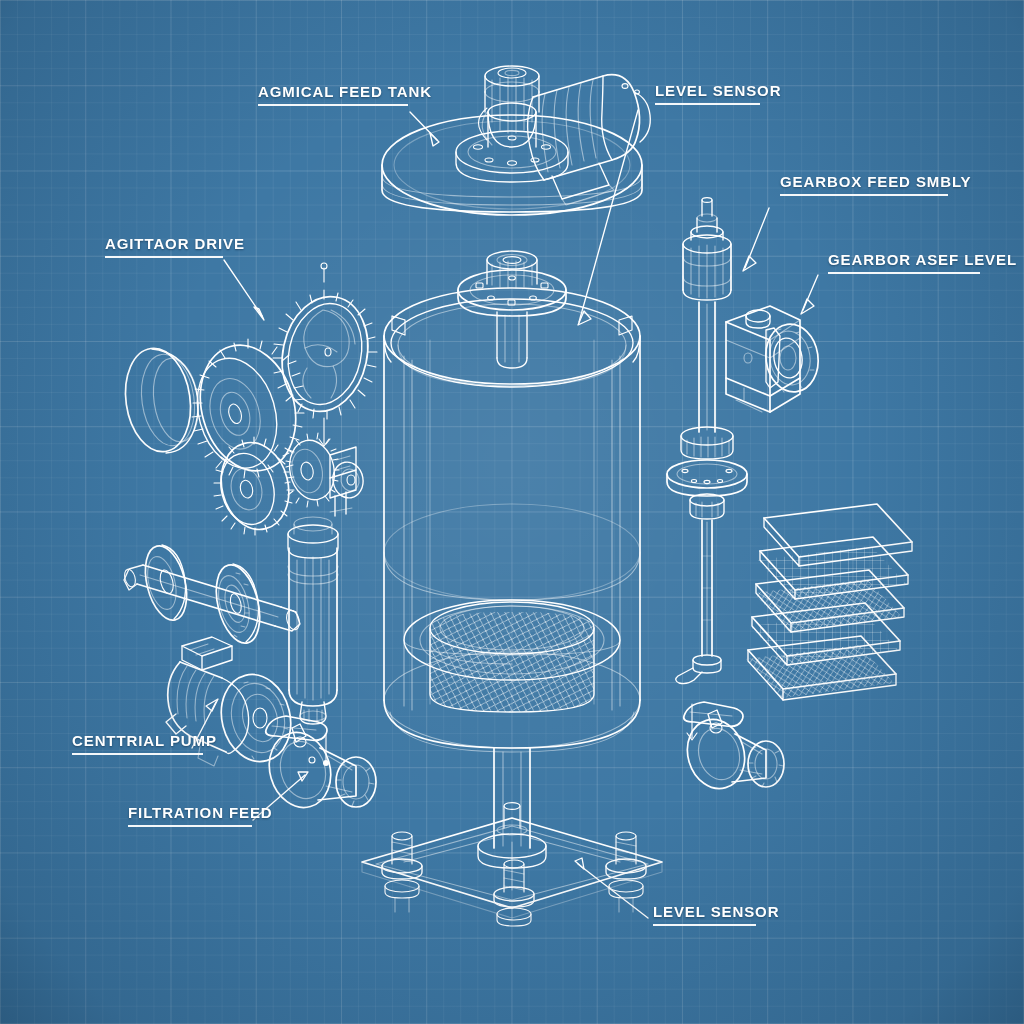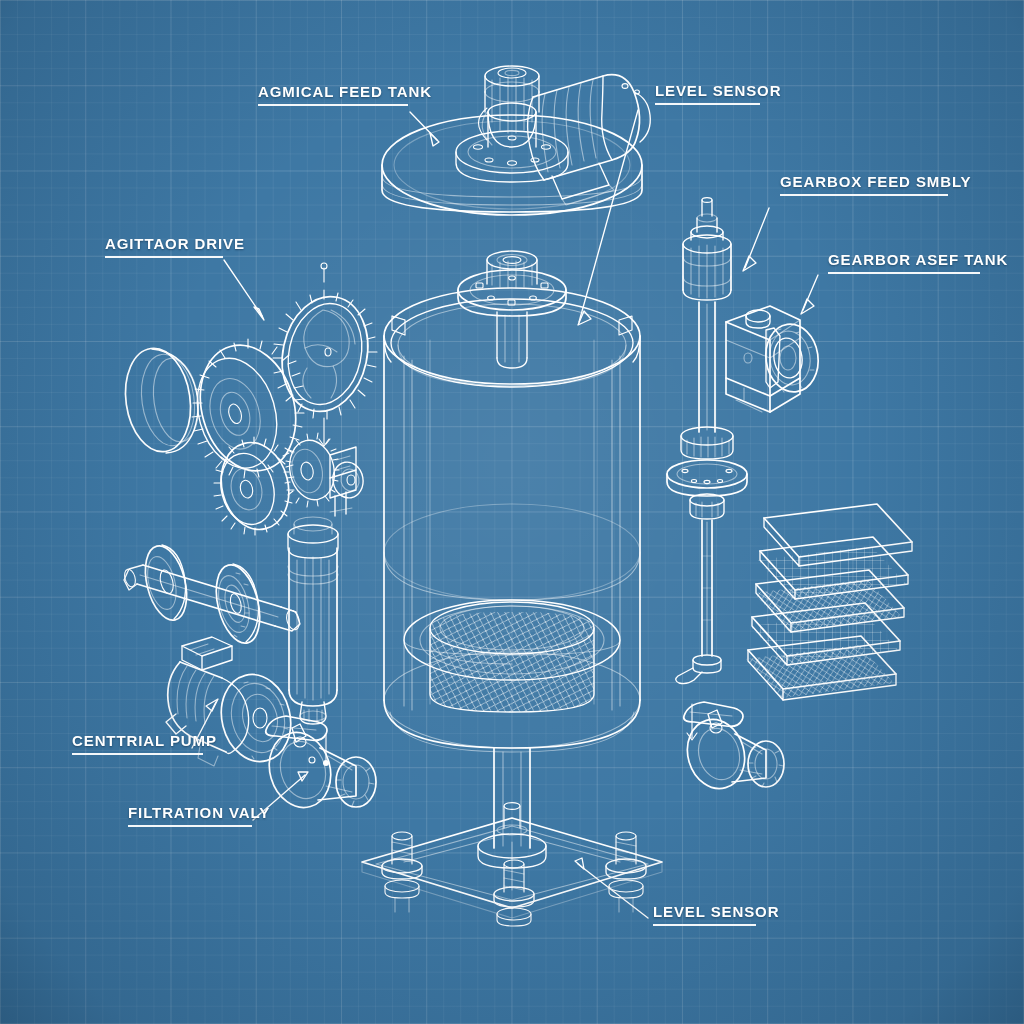--- a/index.html
+++ b/index.html
@@ -695,36 +695,36 @@
       <span>LEVEL SENSOR</span>
       <div style="height:2px;background:#fff;width:105px;margin-top:3px;opacity:.95;"></div>
     </div>
 
     <div class="label" style="left:780px; top:174px;">
       <span>GEARBOX FEED SMBLY</span>
       <div style="height:2px;background:#fff;width:168px;margin-top:3px;opacity:.95;"></div>
     </div>
 
     <div class="label" style="left:828px; top:252px;">
-      <span>GEARBOR ASEF TANK</span>
+      <span>GEARBOR ASEF LEVEL</span>
       <div style="height:2px;background:#fff;width:152px;margin-top:3px;opacity:.95;"></div>
     </div>
 
     <div class="label" style="left:105px; top:236px;">
       <span>AGITTAOR DRIVE</span>
       <div style="height:2px;background:#fff;width:118px;margin-top:3px;opacity:.95;"></div>
     </div>
 
     <div class="label" style="left:72px; top:733px;">
       <span>CENTTRIAL PUMP</span>
       <div style="height:2px;background:#fff;width:131px;margin-top:3px;opacity:.95;"></div>
     </div>
 
     <div class="label" style="left:128px; top:805px;">
-      <span>FILTRATION VALY</span>
+      <span>FILTRATION FEED</span>
       <div style="height:2px;background:#fff;width:124px;margin-top:3px;opacity:.95;"></div>
     </div>
 
     <div class="label" style="left:653px; top:904px;">
       <span>LEVEL SENSOR</span>
       <div style="height:2px;background:#fff;width:103px;margin-top:3px;opacity:.95;"></div>
     </div>
   </div>
 
 </div>

